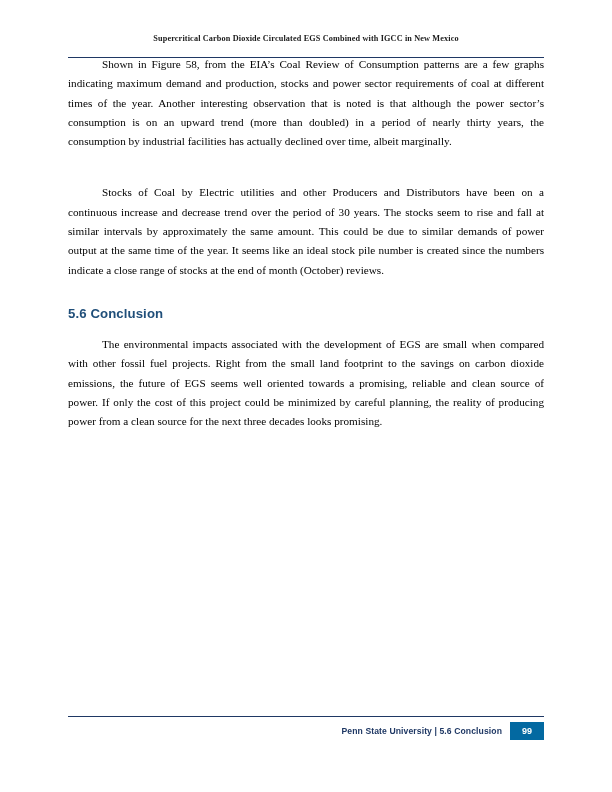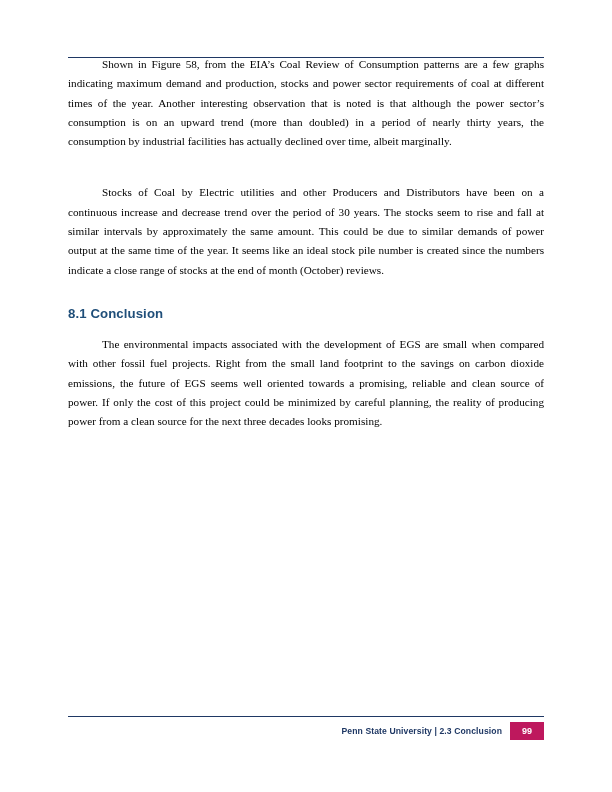--- a/index.html
+++ b/index.html
@@ -100,50 +100,53 @@
     font-family: "Liberation Sans", sans-serif;
     font-size: 8.6px;
     font-weight: bold;
     color: #1f3864;
     display: flex;
     align-items: center;
     padding-right: 8px;
     letter-spacing: 0.1px;
   }
   .page-number-box {
-    background: #be185d;
+    background: #0369a1;
     color: #ffffff;
     font-family: "Liberation Sans", sans-serif;
     font-size: 9px;
     font-weight: bold;
     width: 34px;
     display: flex;
     align-items: center;
     justify-content: center;
   }
 </style>
 </head>
 <body>
 
 <div class="page">
 
+  <div class="header">
+    <div class="header-title">Supercritical Carbon Dioxide Circulated EGS Combined with IGCC in New Mexico</div>
+  </div>
   <div class="header-rule"></div>
 
   <div class="content">
 
     <p class="indent">Shown in Figure 58, from the EIA’s Coal Review of Consumption patterns are a few graphs indicating maximum demand and production, stocks and power sector requirements of coal at different times of the year. Another interesting observation that is noted is that although the power sector’s consumption is on an upward trend (more than doubled) in a period of nearly thirty years, the consumption by industrial facilities has actually declined over time, albeit marginally.</p>
 
     <p class="indent gap-para">Stocks of Coal by Electric utilities and other Producers and Distributors have been on a continuous increase and decrease trend over the period of 30 years. The stocks seem to rise and fall at similar intervals by approximately the same amount. This could be due to similar demands of power output at the same time of the year. It seems like an ideal stock pile number is created since the numbers indicate a close range of stocks at the end of month (October) reviews.</p>
 
-    <h2 class="section-heading">8.1 Conclusion</h2>
+    <h2 class="section-heading">5.6 Conclusion</h2>
 
     <p class="indent">The environmental impacts associated with the development of EGS are small when compared with other fossil fuel projects. Right from the small land footprint to the savings on carbon dioxide emissions, the future of EGS seems well oriented towards a promising, reliable and clean source of power. If only the cost of this project could be minimized by careful planning, the reality of producing power from a clean source for the next three decades looks promising.</p>
 
   </div>
 
   <div class="footer-rule"></div>
 
   <div class="footer">
-    <div class="footer-text">Penn State University | 2.3 Conclusion</div>
+    <div class="footer-text">Penn State University | 5.6 Conclusion</div>
     <div class="page-number-box">99</div>
   </div>
 
 </div>
 
 </body></html>

